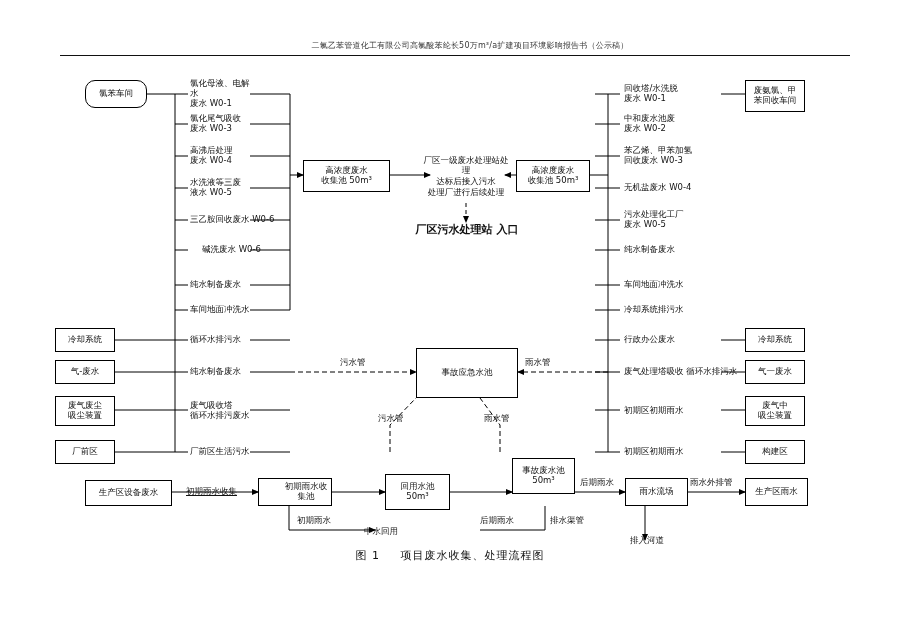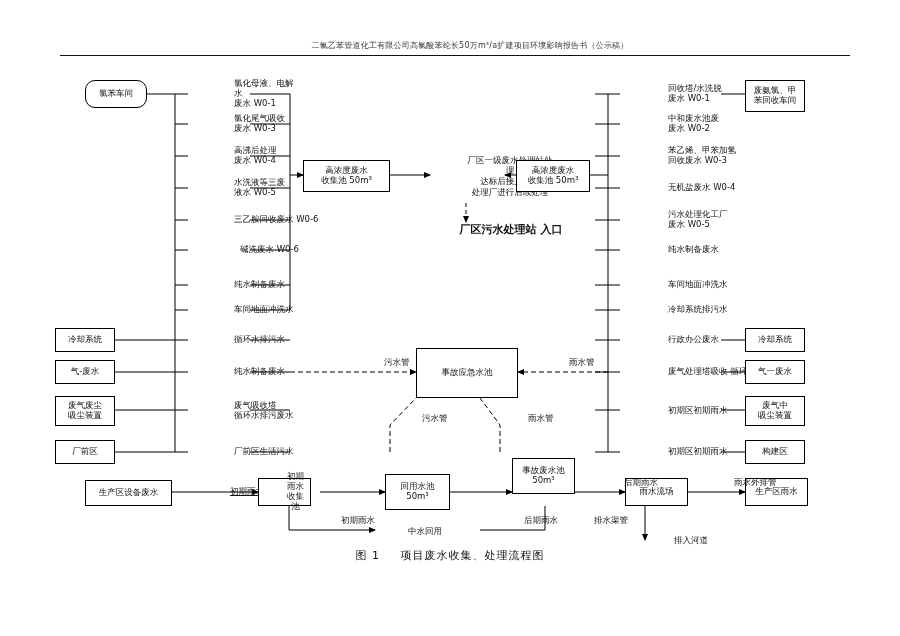--- a/index.html
+++ b/index.html
@@ -18,21 +18,20 @@
   .box{
     position:absolute;border:1px solid #000;background:#fff;
     font-size:8.5px;line-height:1.15;color:#111;
     display:flex;align-items:center;justify-content:center;text-align:center;
     padding:1px 2px;box-sizing:border-box;
   }
   .plain{
     position:absolute;font-size:8.5px;line-height:1.15;color:#111;
     display:flex;align-items:center;justify-content:flex-start;text-align:left;
     white-space:nowrap;
-    margin-left:44px;
   }
   .plain.c{justify-content:center;text-align:center;}
   .bold{font-weight:bold;}
   .big{font-size:11px;}
   .cap{
     position:absolute;left:0;top:548px;width:900px;text-align:center;
     font-size:11px;color:#111;letter-spacing:1px;
   }
   .cap span{margin:0 8px;}
   svg{position:absolute;left:0;top:0;width:900px;height:636px;pointer-events:none;}
@@ -154,21 +153,21 @@
 
   <div class="plain" style="left:190px;top:82px;width:62px;height:24px;white-space:pre-line;">氯化母液、电解水
 废水 W0-1</div>
   <div class="plain" style="left:190px;top:112px;width:62px;height:24px;white-space:pre-line;">氯化尾气吸收
 废水 W0-3</div>
   <div class="plain" style="left:190px;top:144px;width:62px;height:24px;white-space:pre-line;">高沸后处理
 废水 W0-4</div>
   <div class="plain" style="left:190px;top:176px;width:62px;height:24px;white-space:pre-line;">水洗液等三废
 液水 W0-5</div>
   <div class="plain" style="left:190px;top:213px;width:70px;height:14px;">三乙胺回收废水 W0-6</div>
-  <div class="plain" style="left:196px;top:243px;width:70px;height:14px;">碱洗废水 W0-6</div>
+  <div class="plain" style="left:202px;top:243px;width:70px;height:14px;">碱洗废水 W0-6</div>
   <div class="plain" style="left:190px;top:278px;width:70px;height:14px;">纯水制备废水</div>
   <div class="plain" style="left:190px;top:303px;width:70px;height:14px;">车间地面冲洗水</div>
 
   <div class="box" style="left:55px;top:328px;width:60px;height:24px;">冷却系统</div>
   <div class="plain" style="left:190px;top:333px;width:70px;height:14px;">循环水排污水</div>
 
   <div class="box" style="left:55px;top:360px;width:60px;height:24px;">气-废水</div>
   <div class="plain" style="left:190px;top:365px;width:70px;height:14px;">纯水制备废水</div>
 
   <div class="box" style="left:55px;top:396px;width:60px;height:30px;white-space:pre-line;">废气废尘
@@ -217,21 +216,21 @@
   <div class="plain" style="left:624px;top:445px;width:90px;height:14px;">初期区初期雨水</div>
 
   <div class="box" style="left:745px;top:80px;width:60px;height:32px;white-space:pre-line;">废氨氯、甲
 苯回收车间</div>
   <div class="box" style="left:745px;top:328px;width:60px;height:24px;">冷却系统</div>
   <div class="box" style="left:745px;top:360px;width:60px;height:24px;">气一废水</div>
   <div class="box" style="left:745px;top:396px;width:60px;height:30px;white-space:pre-line;">废气中
 吸尘装置</div>
   <div class="box" style="left:745px;top:440px;width:60px;height:24px;">构建区</div>
 
-  <div class="box" style="left:258px;top:478px;width:53px;height:28px;padding-left:24px;">初期雨水收集池</div>
+  <div class="box" style="left:258px;top:478px;width:74px;height:28px;padding-left:24px;">初期雨水收集池</div>
   <div class="box" style="left:385px;top:474px;width:65px;height:36px;white-space:pre-line;">回用水池
 50m³</div>
   <div class="box" style="left:512px;top:458px;width:63px;height:36px;white-space:pre-line;">事故废水池
 50m³</div>
   <div class="box" style="left:625px;top:478px;width:63px;height:28px;">雨水流场</div>
   <div class="box" style="left:745px;top:478px;width:63px;height:28px;">生产区雨水</div>
 
   <div class="plain" style="left:297px;top:516px;">初期雨水</div>
   <div class="plain" style="left:480px;top:516px;">后期雨水</div>
   <div class="plain" style="left:580px;top:478px;">后期雨水</div>

